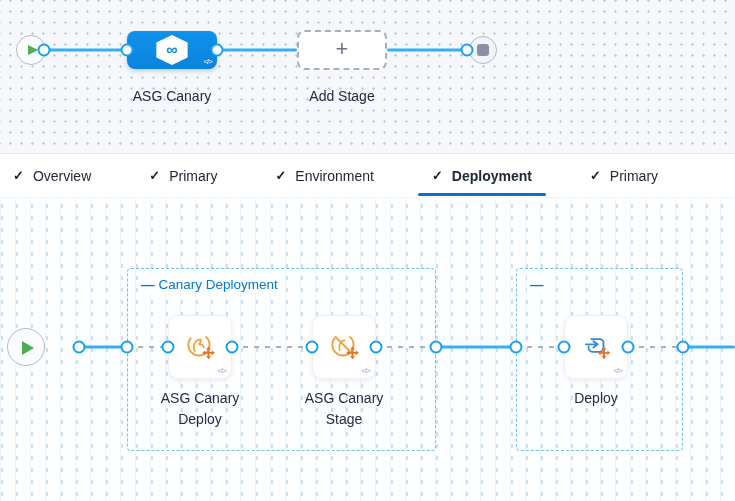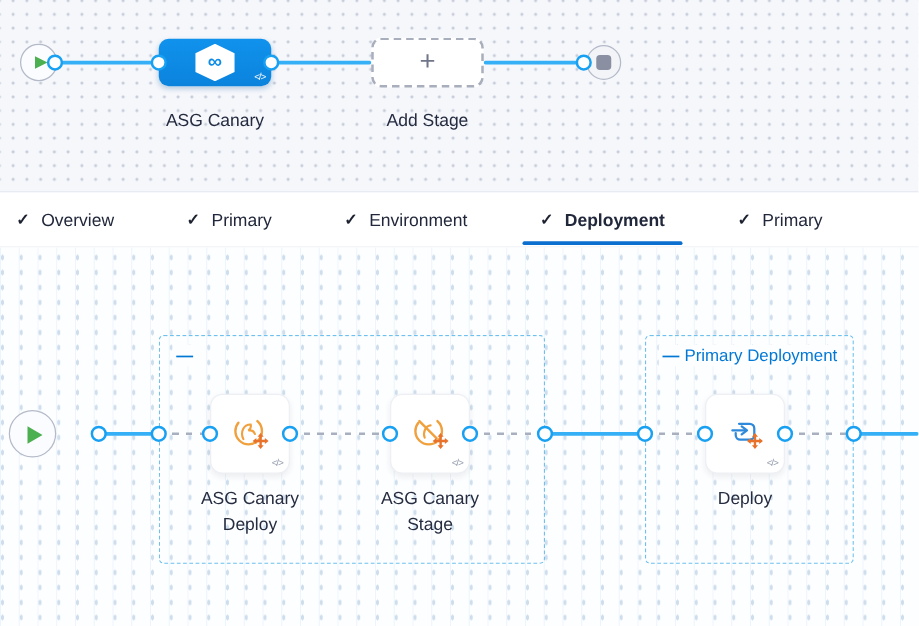--- a/index.html
+++ b/index.html
@@ -134,26 +134,26 @@
       <span class="chk">✓</span>
       <span>Primary</span>
     </div>
   </div>
 
   <div class="canvas-bottom">
 
     <div class="group" style="left:127px;top:70px;width:309px;height:183px;">
       <div class="group-title">
         <span class="gdash">—</span>
+        <span>Canary Deployment</span>
       </div>
     </div>
     <div class="group" style="left:516px;top:70px;width:167px;height:183px;">
       <div class="group-title">
         <span class="gdash">—</span>
-        <span>Primary Deployment</span>
       </div>
     </div>
 
     <div class="hline" style="left:79px;top:149px;width:48px;"></div>
     <div class="hline" style="left:436px;top:149px;width:80px;"></div>
     <div class="hline" style="left:683px;top:149px;width:52px;"></div>
     <div class="dline" style="left:127px;top:149px;width:41px;"></div>
     <div class="dline" style="left:232px;top:149px;width:80px;"></div>
     <div class="dline" style="left:376px;top:149px;width:60px;"></div>
     <div class="dline" style="left:516px;top:149px;width:48px;"></div>

